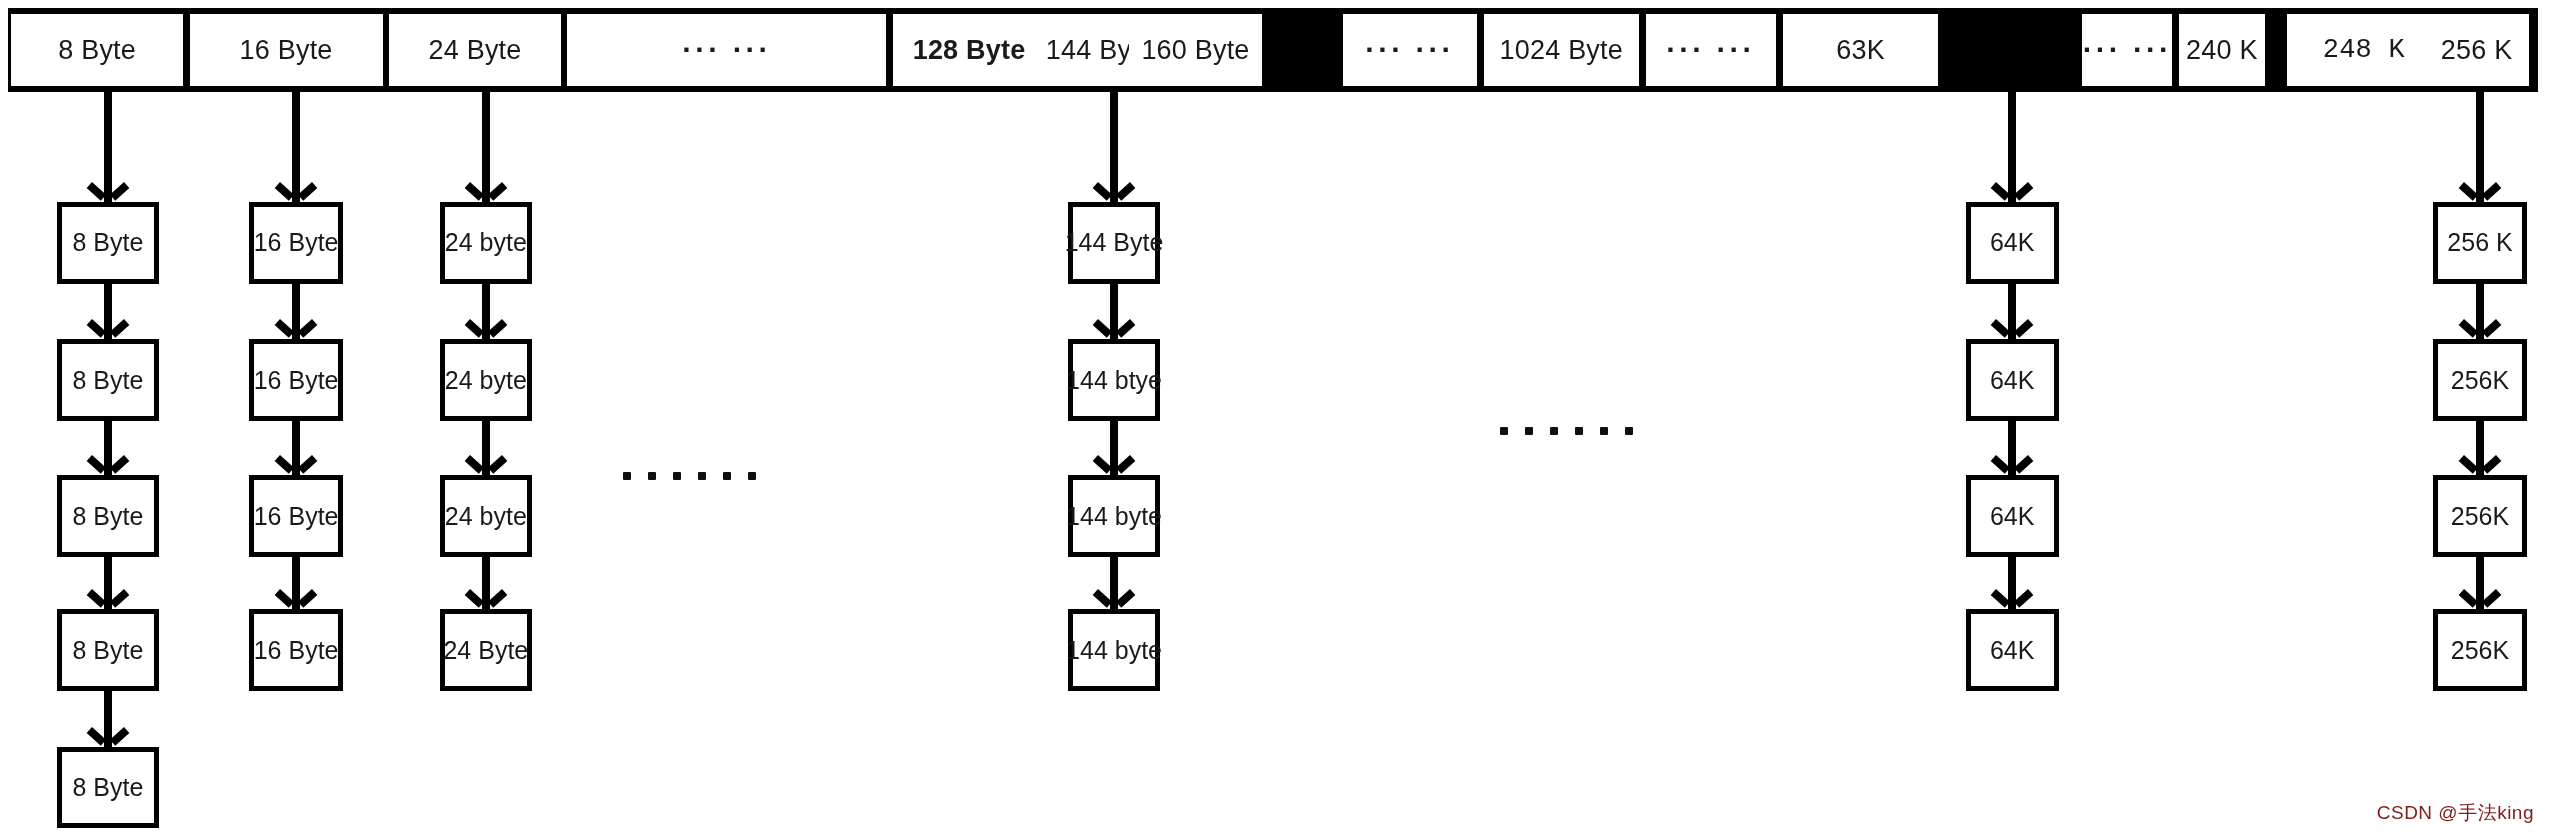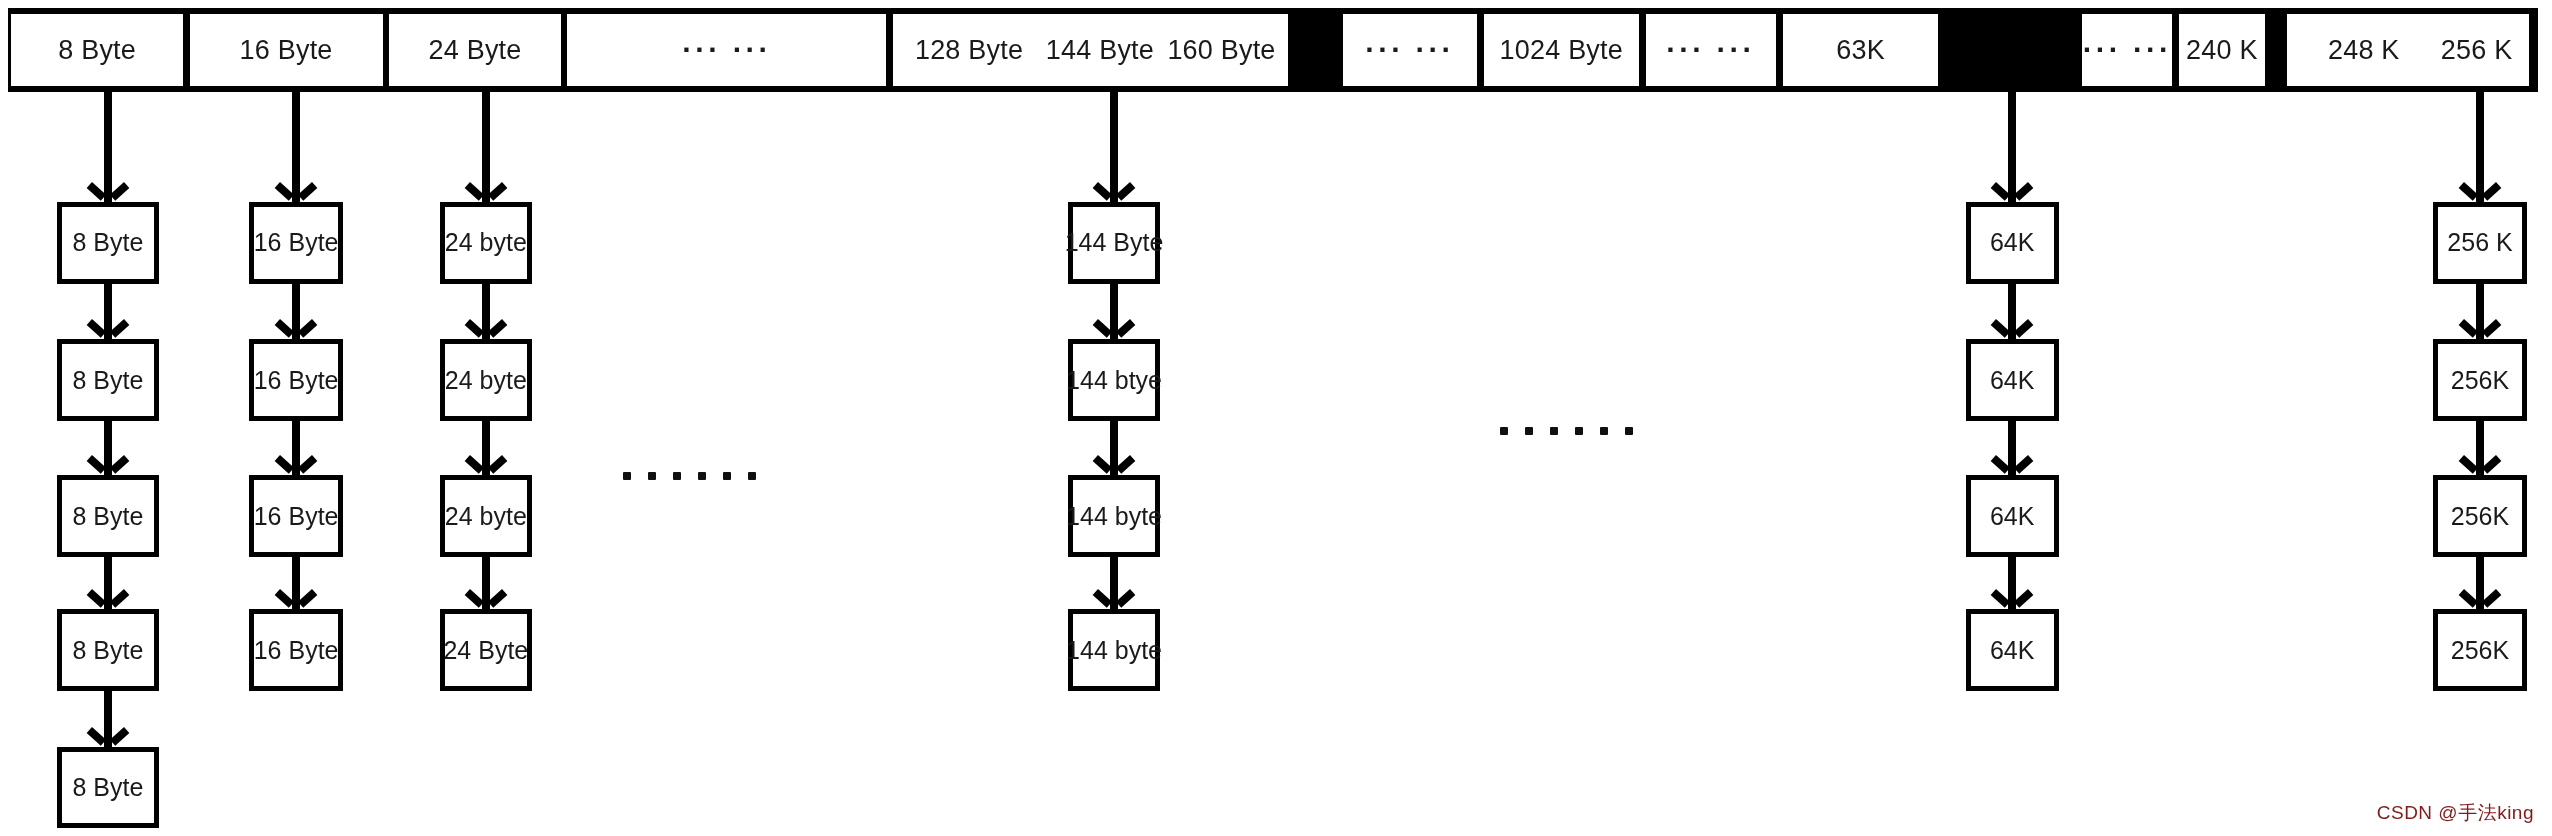--- a/index.html
+++ b/index.html
@@ -137,30 +137,30 @@
 </head>
 <body>
 
 <div id="canvas">
 
   <div id="bucket-bar">
       <div class="bucket-cell" style="left: 3.27179px; width: 171.769px;">8 Byte</div>
       <div class="bucket-cell" style="left: 181.585px; width: 193.036px;">16 Byte</div>
       <div class="bucket-cell" style="left: 381.164px; width: 171.769px;">24 Byte</div>
       <div class="bucket-cell ell" style="left: 559.477px; width: 319px;">··· ···</div>
-      <div class="bucket-cell" style="left: 885.021px; width: 152px;">128 Byte</div>
+      <div class="bucket-cell" style="left: 885.021px; width: 152px; font-weight: bold;">128 Byte</div>
       <div class="bucket-cell" style="left: 1022.44px; width: 139.051px;">144 Byte</div>
-      <div class="bucket-cell" style="left: 1147px; width: 133px;">160 Byte</div>
+      <div class="bucket-cell" style="left: 1121px; width: 133px;">160 Byte</div>
       <div class="bucket-cell ell" style="left: 1334.89px; width: 134.144px;">··· ···</div>
       <div class="bucket-cell" style="left: 1475.58px; width: 155.41px;">1024 Byte</div>
       <div class="bucket-cell ell" style="left: 1637.53px; width: 130.872px;">··· ···</div>
       <div class="bucket-cell" style="left: 1774.95px; width: 155.41px;">63K</div>
       <div class="bucket-cell ell" style="left: 2074.32px; width: 89.9744px;">··· ···</div>
       <div class="bucket-cell" style="left: 2170.84px; width: 86px;">240 K</div>
-      <div class="bucket-cell" style="left: 2278.81px; width: 154px;">248 K</div>
+      <div class="bucket-cell" style="left: 2278.81px; width: 154px; font-family: Liberation Mono, monospace;">248 K</div>
       <div class="bucket-cell" style="left: 2416.22px; width: 104.697px;">256 K</div>
     </div>
 
   <div id="chain-layer">
       <div class="chain" style="left: 0px; top: 0px;">
         <div class="arrow" style="left: 107.969px; top: 92px; height: 109.964px;">
           <div class="shaft" style="height: 109.964px;"></div>
           <div class="head" style="top: 89.9644px;"></div>
         </div>
         <div class="node-box" style="left: 57.2564px; top: 201.964px; width: 101.426px; height: 81.7949px;">

